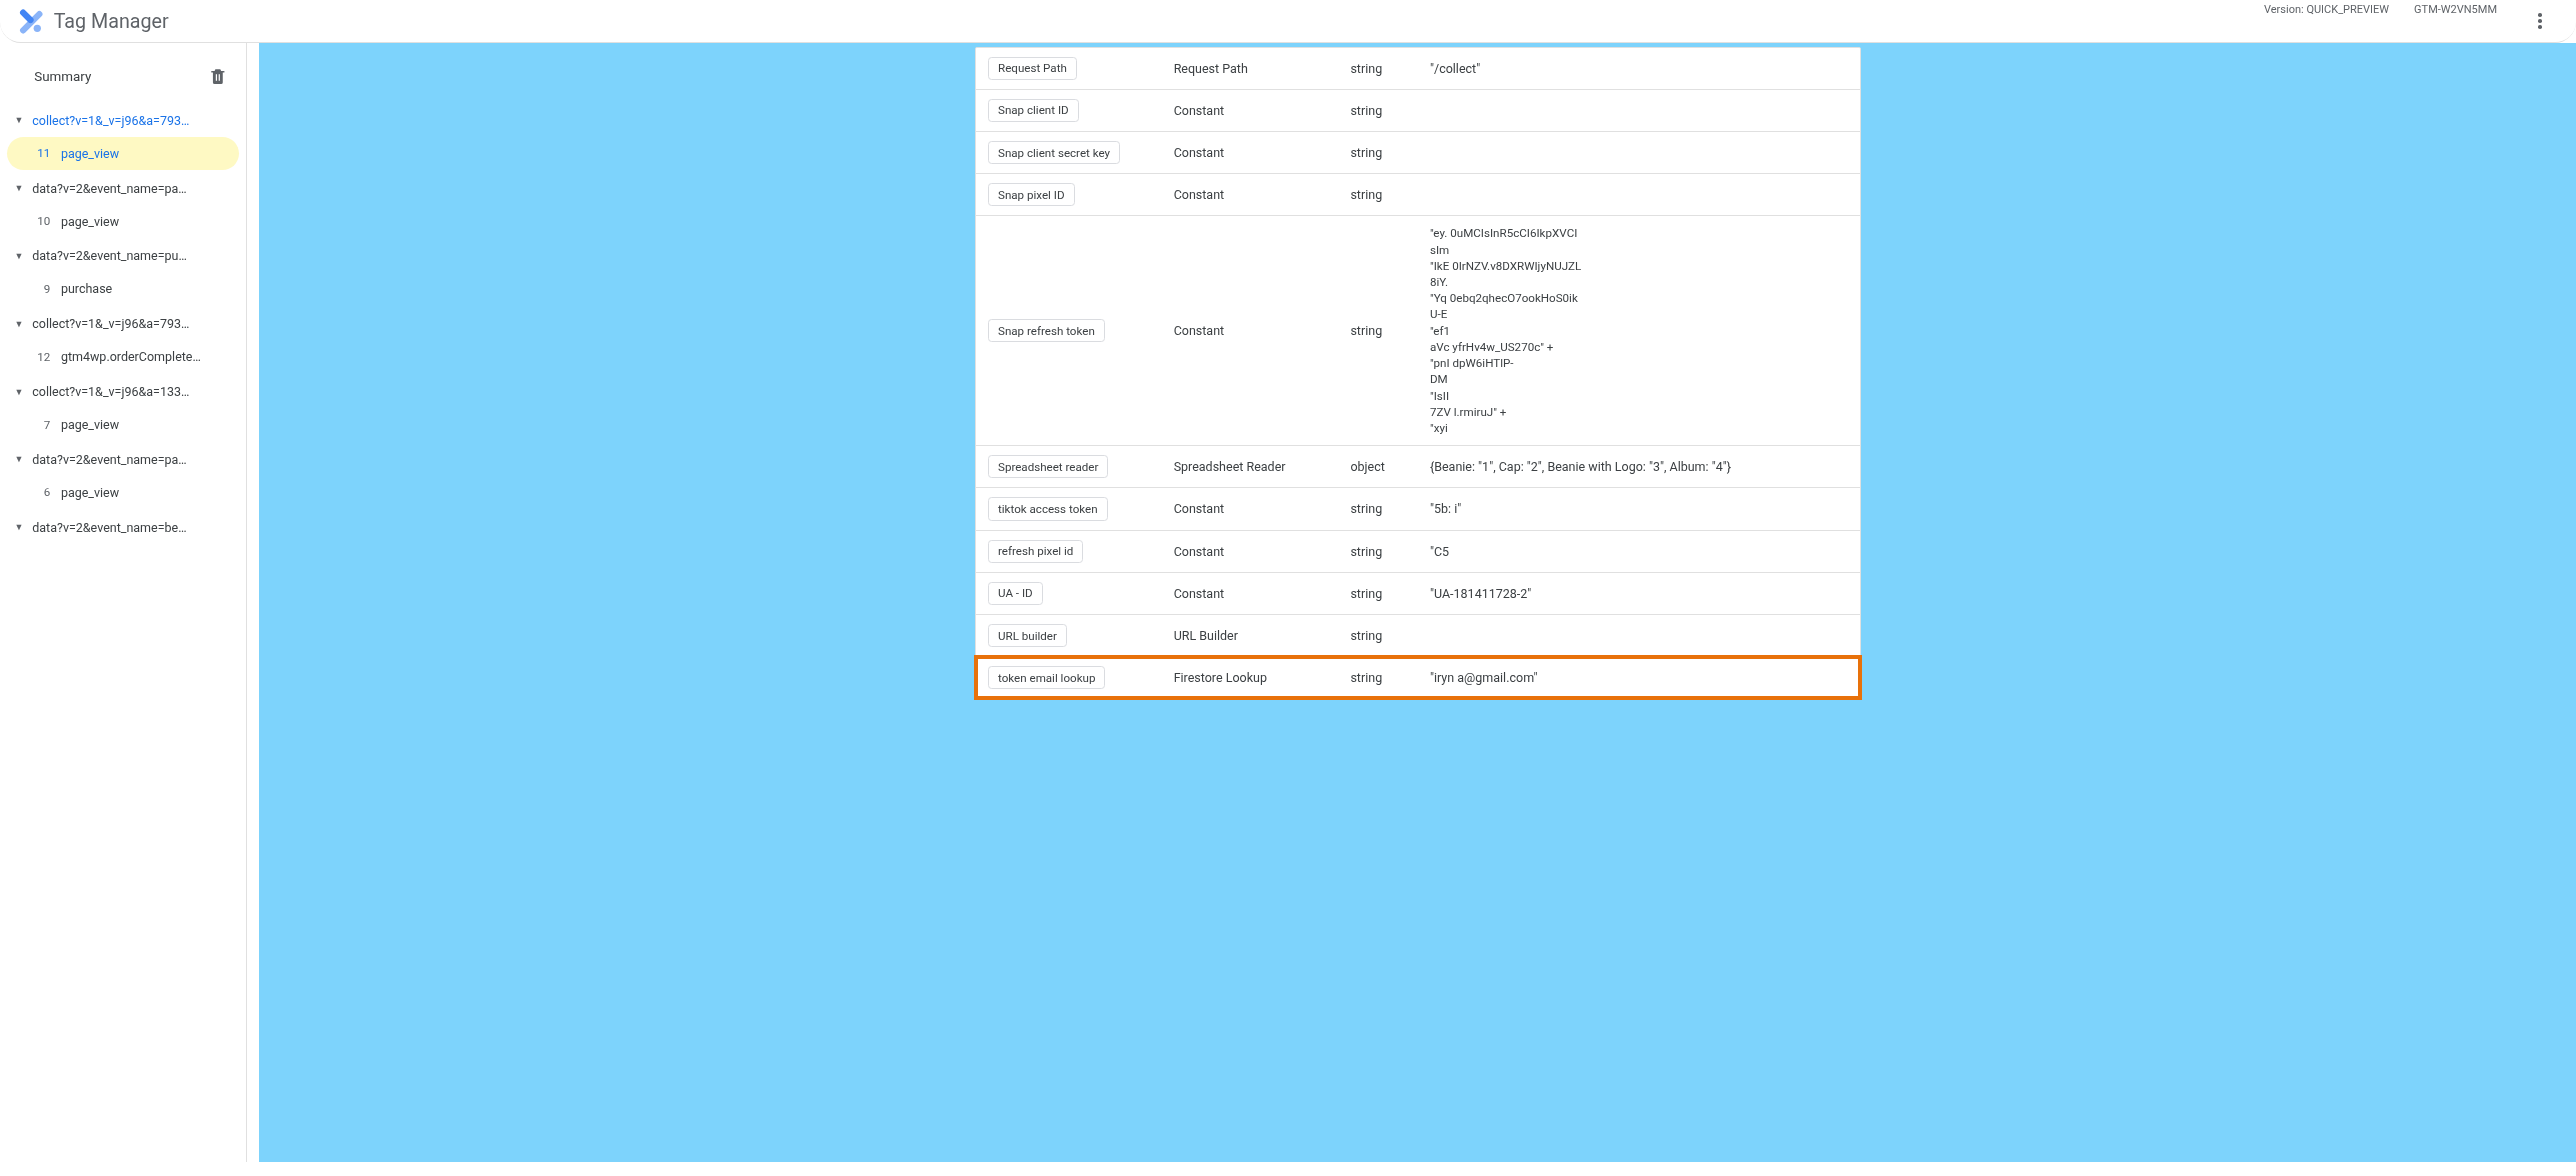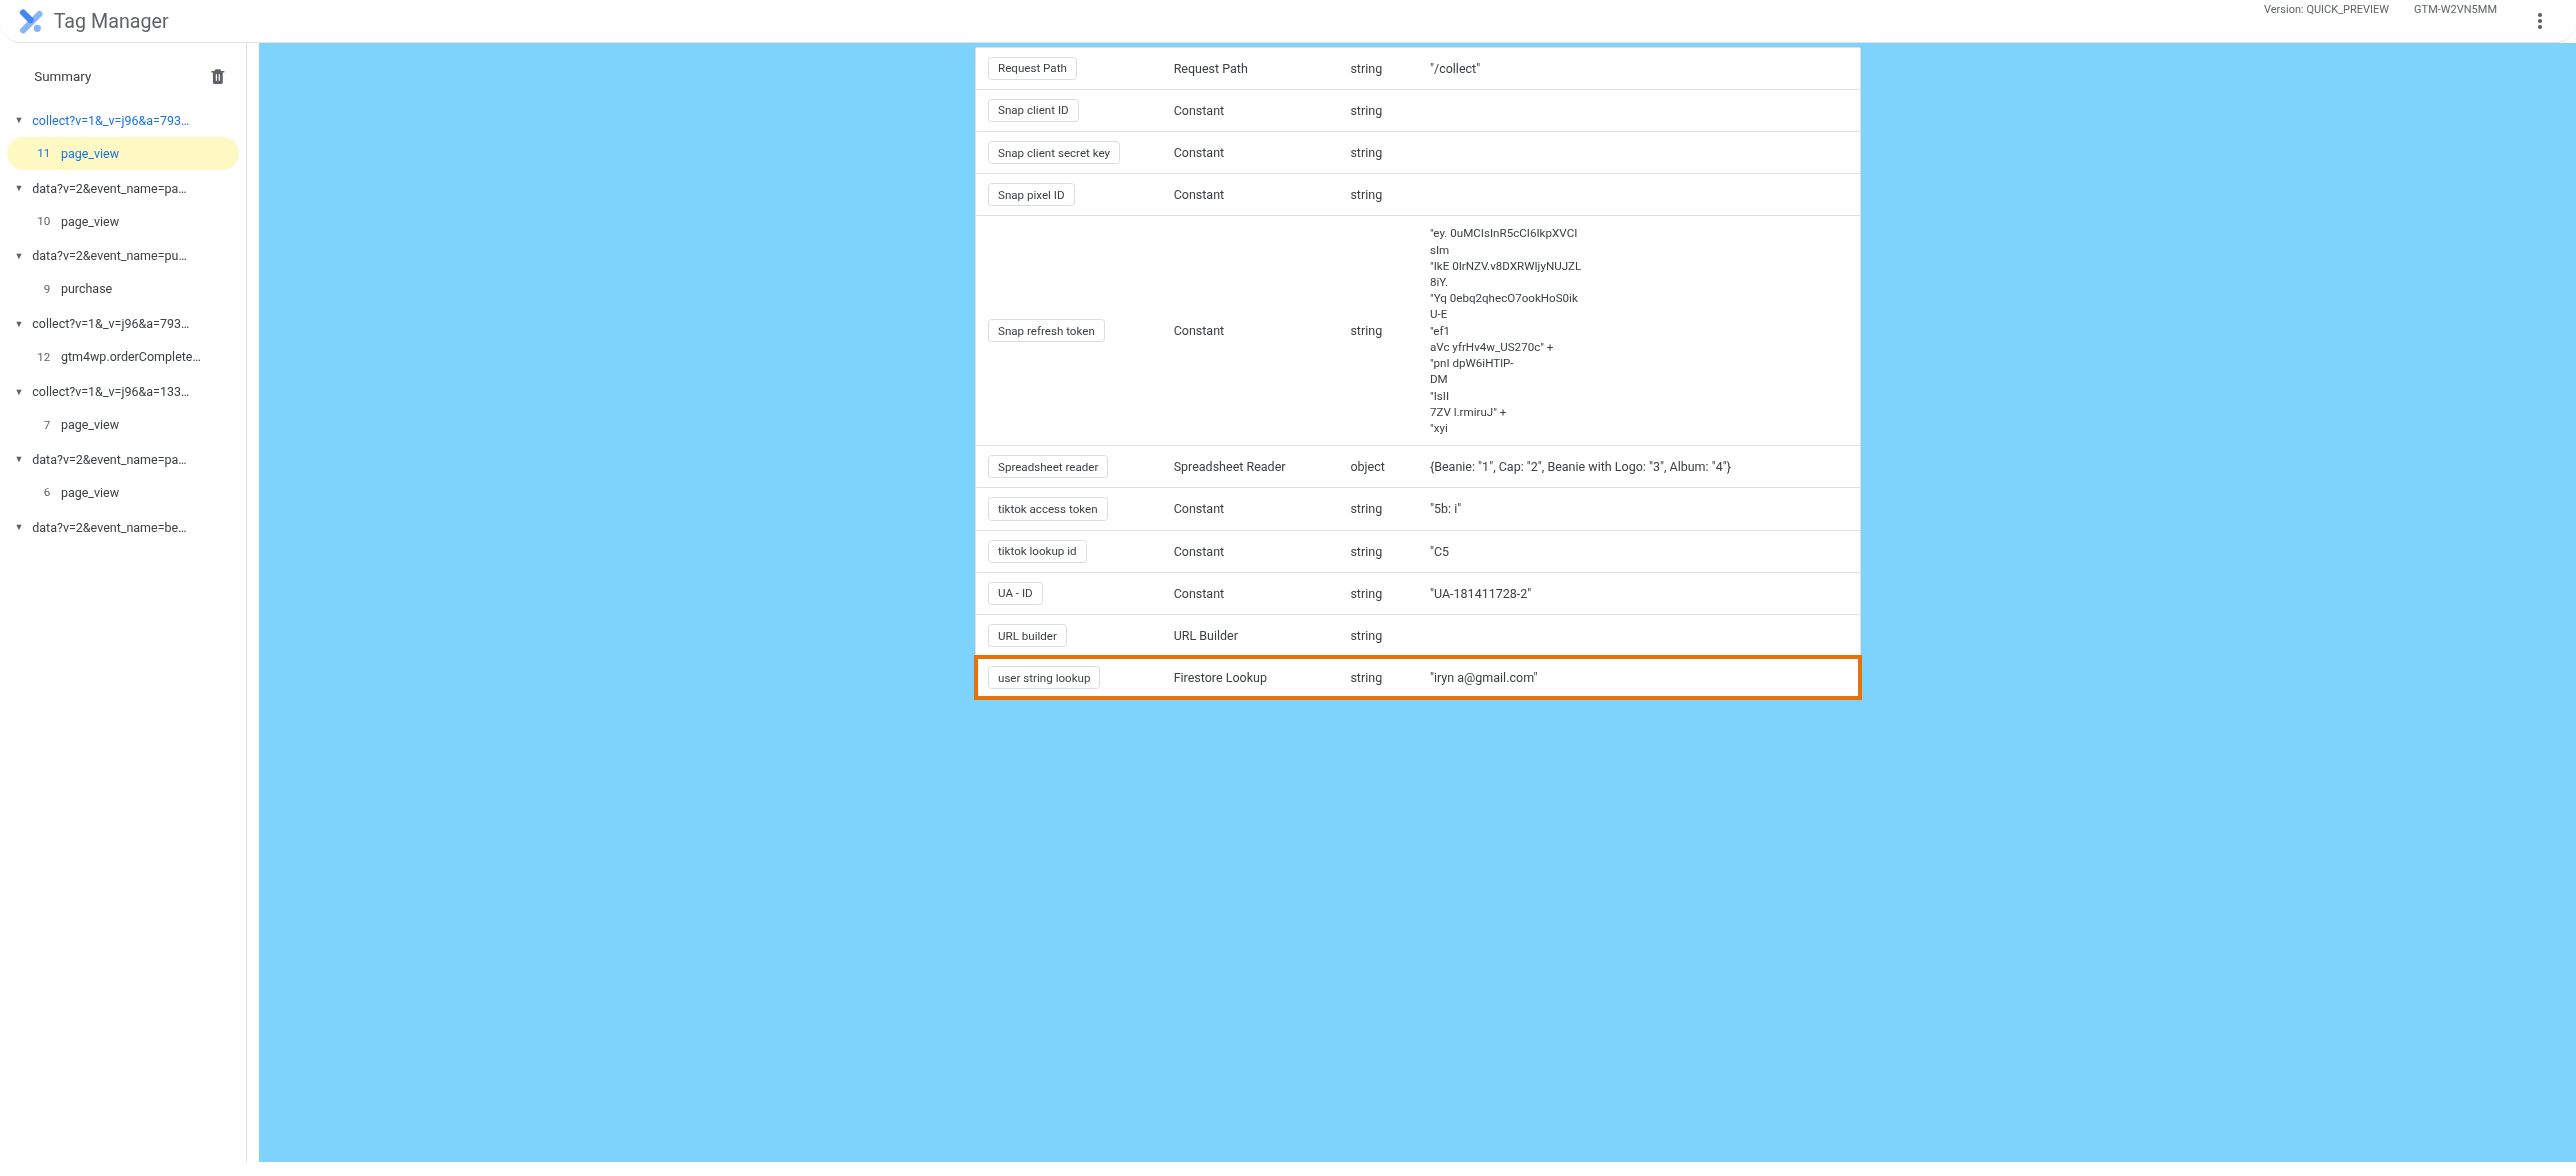--- a/index.html
+++ b/index.html
@@ -344,39 +344,39 @@
               <td class="col-rtype">object</td>
               <td class="col-value">{Beanie: "1", Cap: "2", Beanie with Logo: "3", Album: "4"}</td>
             </tr>
             <tr>
               <td class="col-name"><span class="chip">tiktok access token</span></td>
               <td class="col-type">Constant</td>
               <td class="col-rtype">string</td>
               <td class="col-value">"5b:                                                            i"</td>
             </tr>
             <tr>
-              <td class="col-name"><span class="chip">tiktok lookup id</span></td>
+              <td class="col-name"><span class="chip">refresh pixel id</span></td>
               <td class="col-type">Constant</td>
               <td class="col-rtype">string</td>
               <td class="col-value">"C5</td>
             </tr>
             <tr>
               <td class="col-name"><span class="chip">UA - ID</span></td>
               <td class="col-type">Constant</td>
               <td class="col-rtype">string</td>
               <td class="col-value">"UA-181411728-2"</td>
             </tr>
             <tr>
               <td class="col-name"><span class="chip">URL builder</span></td>
               <td class="col-type">URL Builder</td>
               <td class="col-rtype">string</td>
               <td class="col-value"></td>
             </tr>
             <tr class="highlight">
-              <td class="col-name"><span class="chip">user string lookup</span></td>
+              <td class="col-name"><span class="chip">token email lookup</span></td>
               <td class="col-type">Firestore Lookup</td>
               <td class="col-rtype">string</td>
               <td class="col-value">"iryn                  a@gmail.com"</td>
             </tr>
           </tbody>
       </table>
     </div>
   </div>
 </div>
 

